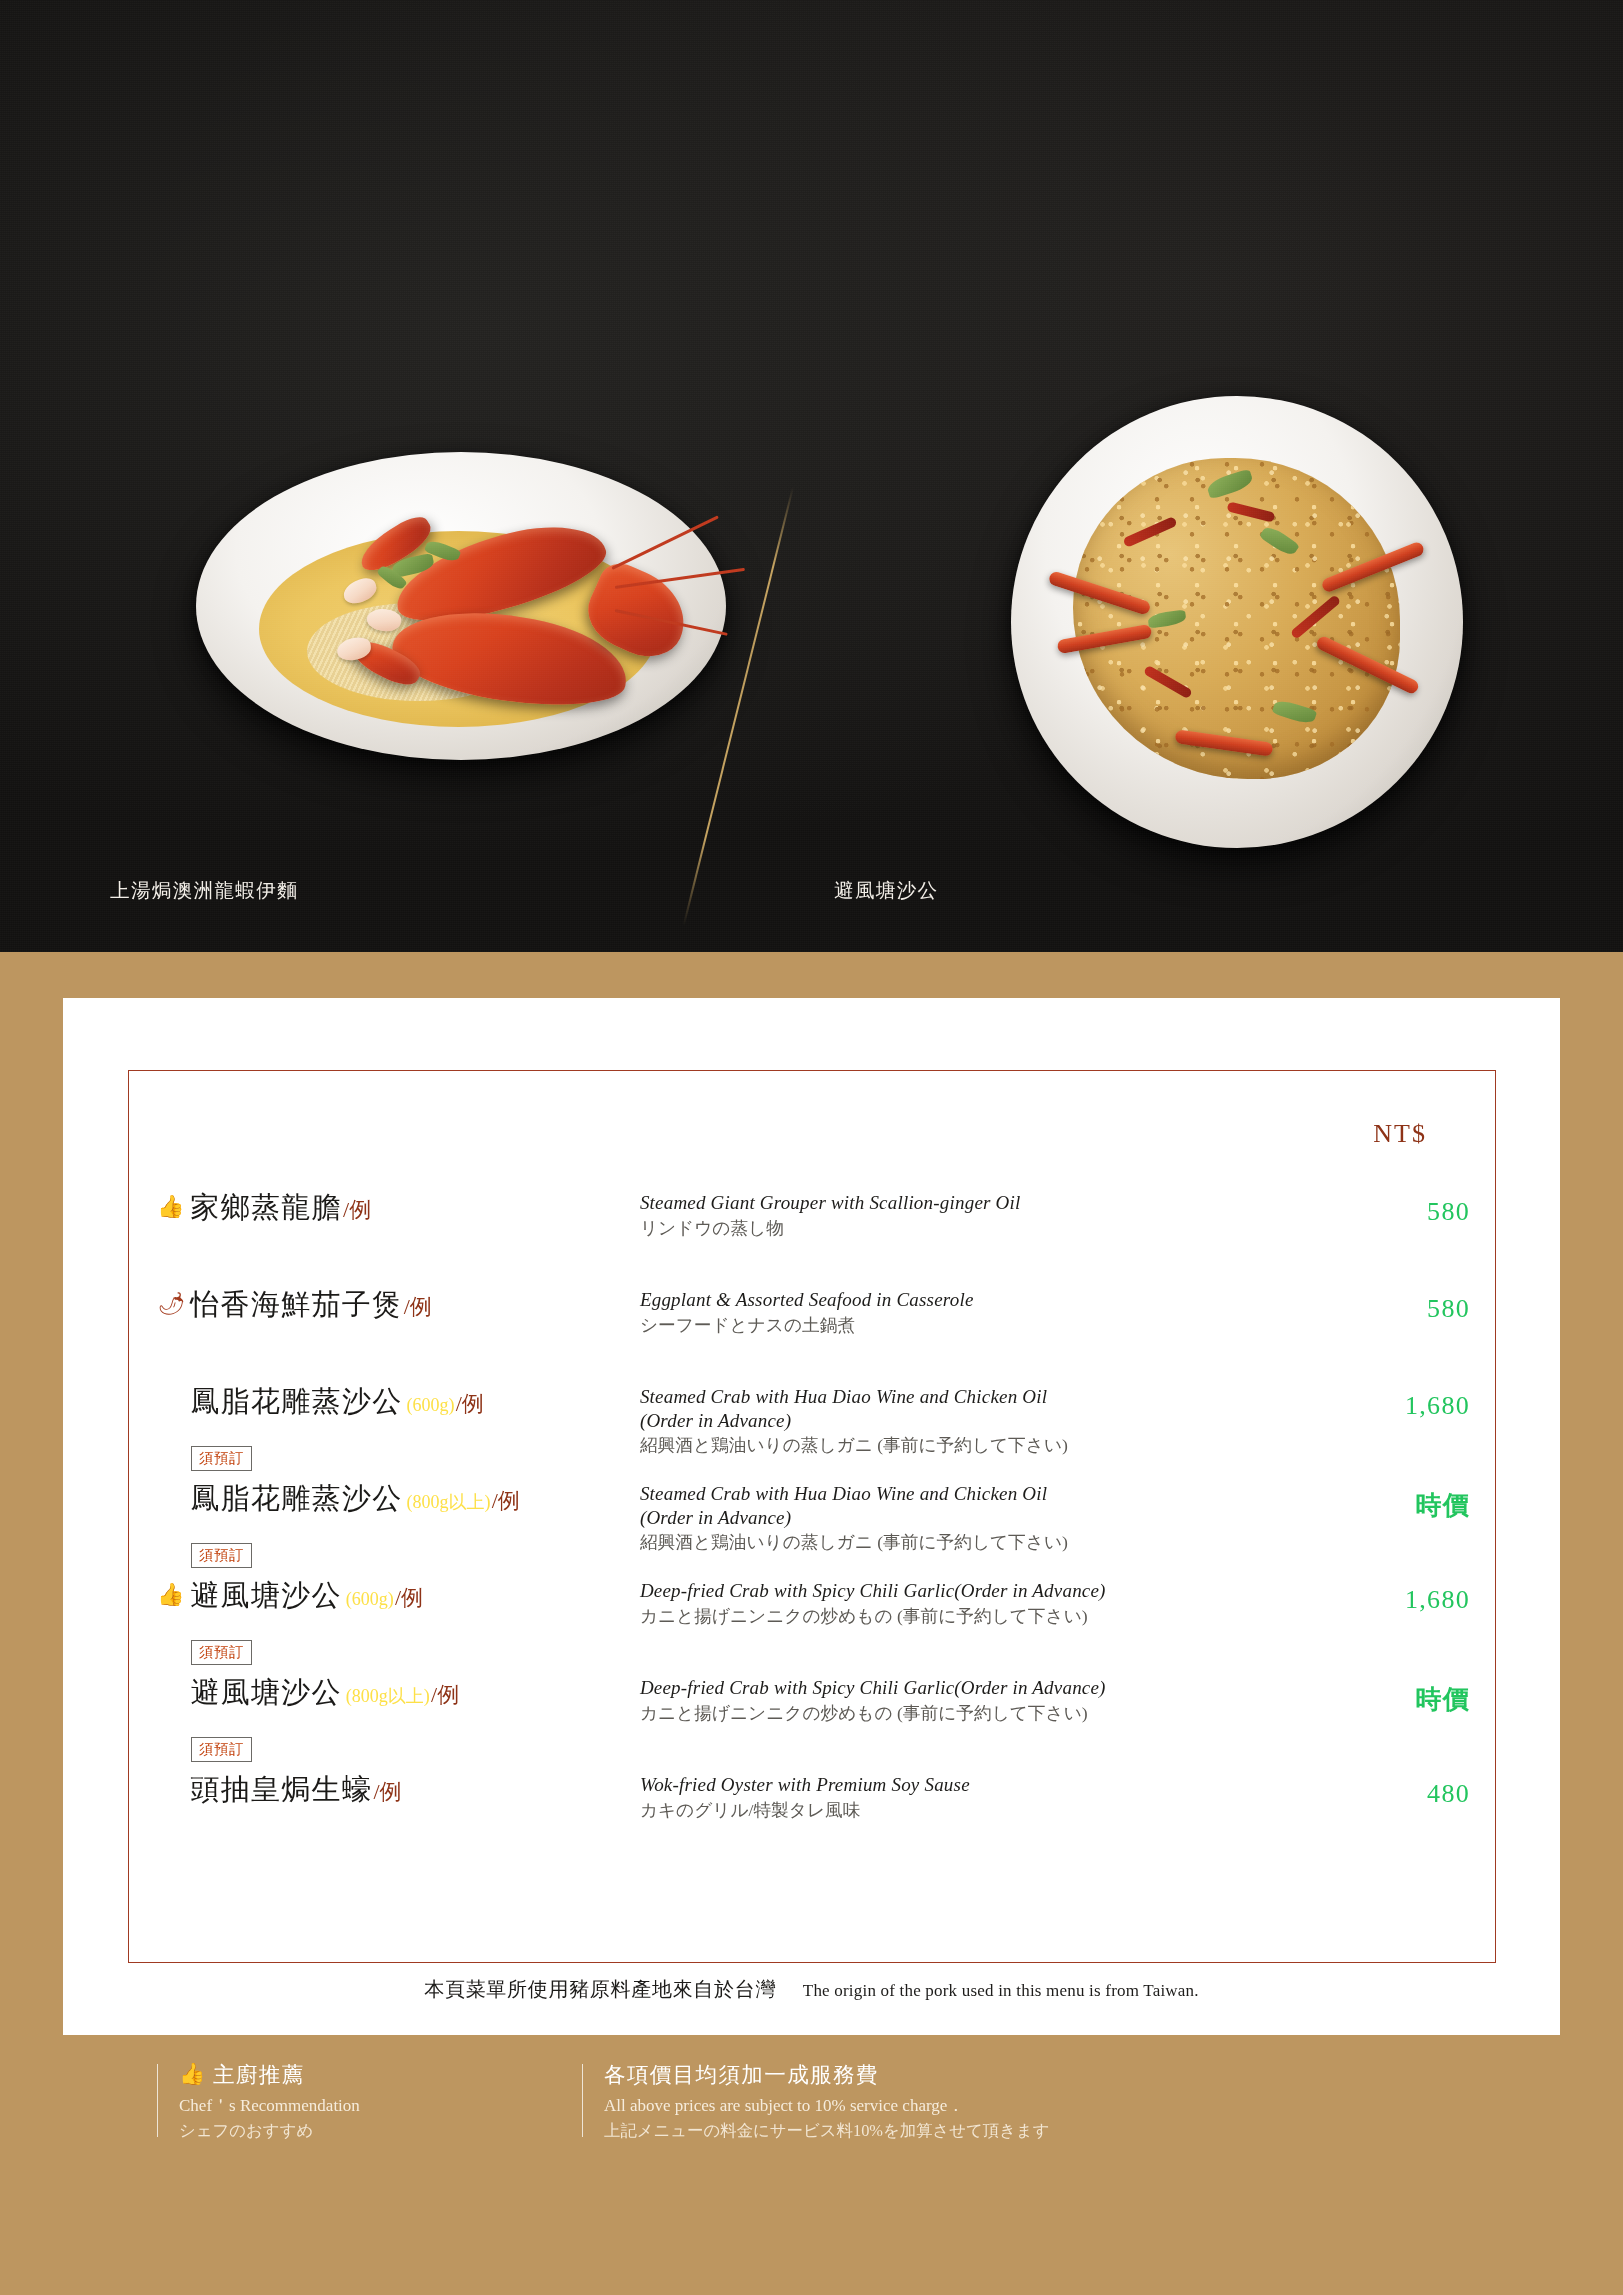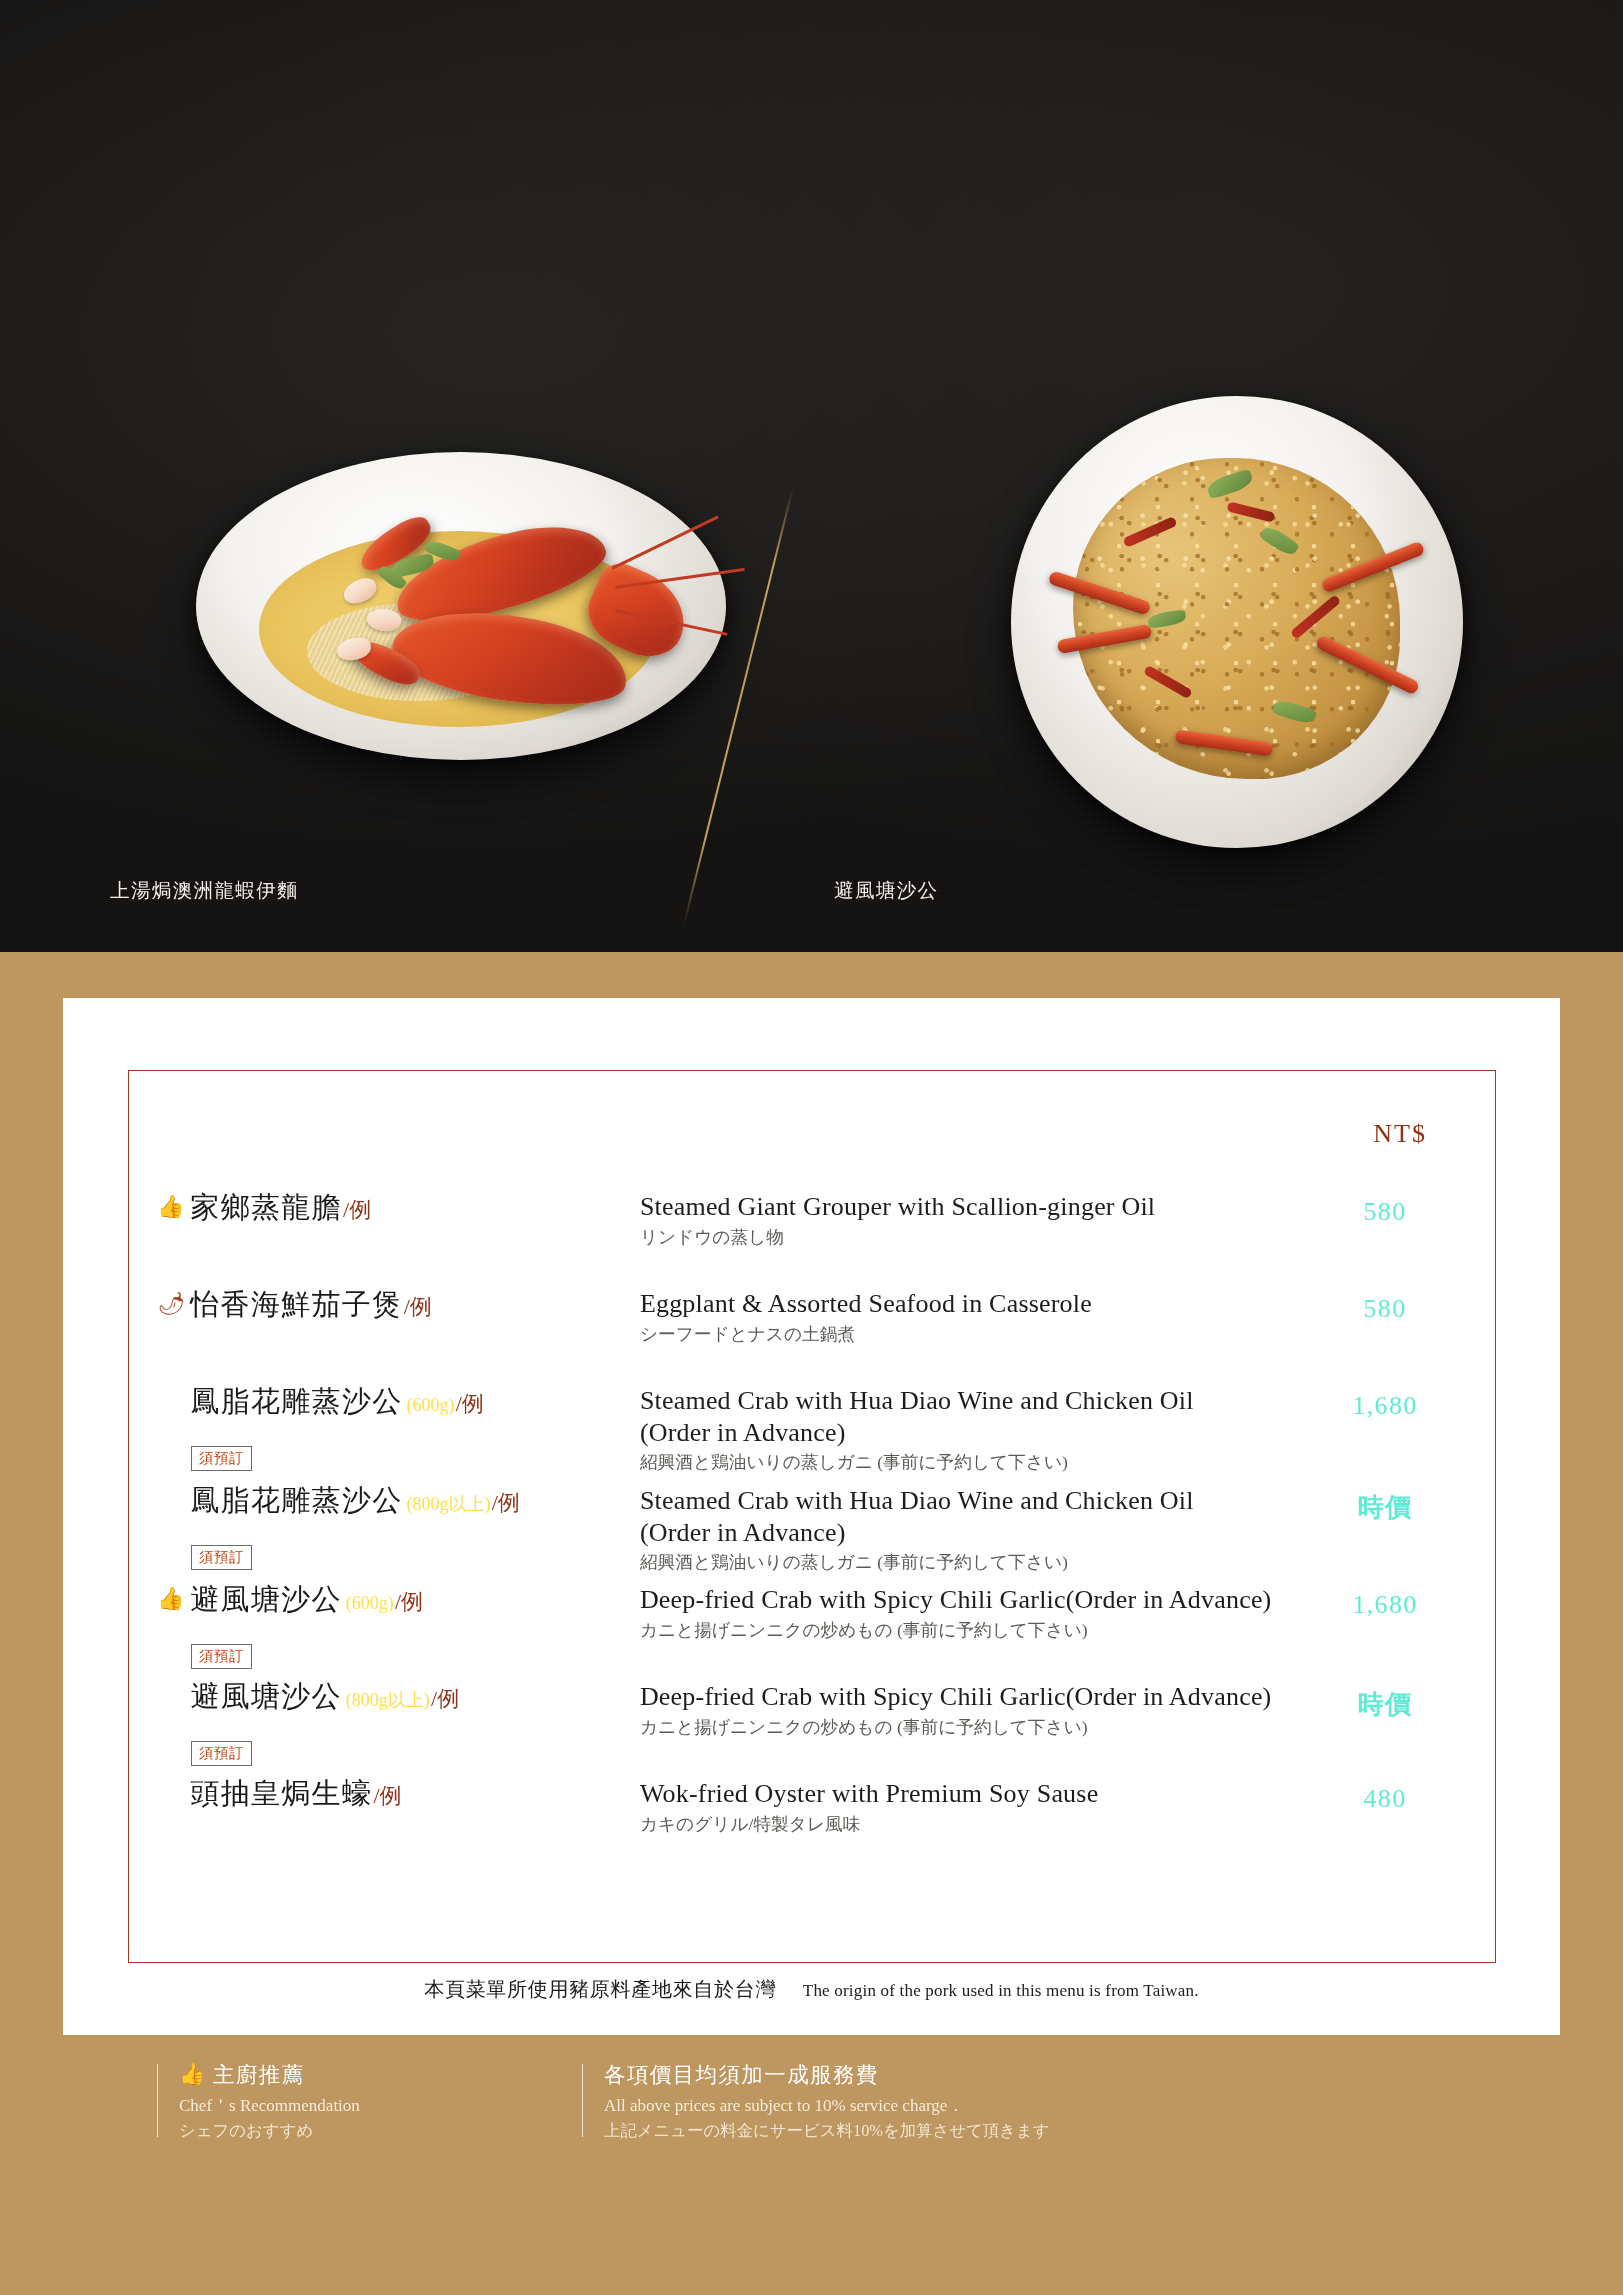--- a/index.html
+++ b/index.html
@@ -230,39 +230,40 @@
     font-size: 14.4px;
     color: #c2410c;
     letter-spacing: 0.7px;
   }
   .col-desc {
     flex: 1;
     padding-left: 7.9px;
     padding-top: 3.9px;
   }
   .en {
-    font-size: 26px;
+    font-size: 19px;
     color: #1d1c1a;
     line-height: 1.22;
     letter-spacing: 0.2px;
+    font-style: italic;
   }
   .jp {
     font-size: 17.7px;
     color: #5d5a55;
     line-height: 1.3;
     margin-top: 2.6px;
   }
   .col-price {
     width: 196px;
-    text-align: center;
+    text-align: right;
     padding-right: 26px;
     padding-top: 9.2px;
     font-size: 26px;
     letter-spacing: 1.3px;
-    color: #5eead4;
+    color: #22c55e;
   }
   .col-price.market { font-size: 26px; font-weight: bold; }
 
   
   .origin-note {
     position: absolute;
     left: 0; top: 1976px;
     width: 1623px;
     text-align: center;
     color: #1d1c1a;

